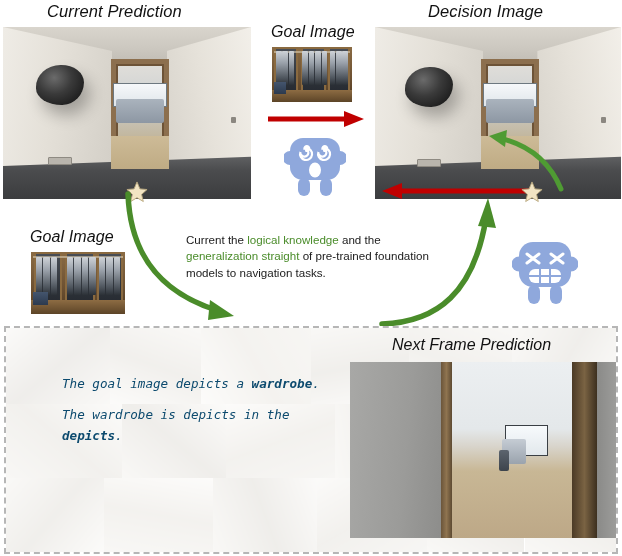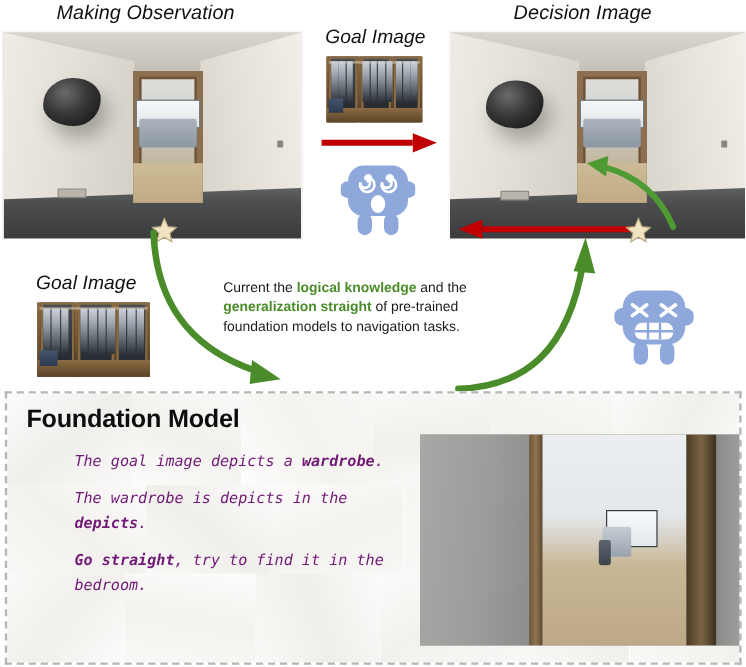--- a/index.html
+++ b/index.html
@@ -66,34 +66,34 @@
   .robot{position:absolute;}
 
   
   .arrow-svg{position:absolute;overflow:visible;pointer-events:none;}
 
   
   .transfer{
     position:absolute;font-size:11.6px;color:#1b1b1b;line-height:1.42;
     width:250px;
   }
-  .transfer b{color:#4a8c2a;font-weight:bold;}
+  .transfer b{color:#4a8c2a;font-weight:normal;}
 
   
   .fm-panel{
     position:absolute;border:2px dashed #b6b6b6;overflow:hidden;background:#fff;
   }
   .fm-bg{position:absolute;inset:0;opacity:.22;}
   .fm-bg i{position:absolute;display:block;}
   .fm-title{
     position:absolute;font-size:21px;font-weight:bold;color:#0d0d0d;letter-spacing:-.2px;
   }
   .fm-lines{
     position:absolute;font-family:"DejaVu Sans Mono", monospace;
-    font-style:italic;font-size:12.6px;color:#701a75;line-height:1.62;
+    font-style:italic;font-size:12.6px;color:#0c4a6e;line-height:1.62;
   }
   .fm-lines p{margin:0 0 11px 0;}
   .fm-lines b{font-weight:bold;}
 
   .nf-title{position:absolute;font-style:italic;font-size:16px;color:#111;white-space:nowrap;}
   .nf-img{position:absolute;overflow:hidden;background:#9a9a9a;}
   .nf-img .lwall{position:absolute;left:0;top:0;width:34%;height:100%;
     background:linear-gradient(95deg,#a8a8a6 0%,#9b9b99 60%,#8d8d8b 100%);}
   .nf-img .jambL{position:absolute;left:34%;top:0;width:4.2%;height:100%;
     background:linear-gradient(90deg,#6b553a,#8f7450,#5d4a32);}
@@ -106,21 +106,21 @@
   .nf-img .iwin{position:absolute;left:44%;right:20%;top:36%;height:16%;
     background:linear-gradient(180deg,#f7fafc,#e2e8ec);border:1px solid #3a3f44;}
   .nf-img .ibed{position:absolute;left:41%;width:20%;top:44%;height:14%;
     background:linear-gradient(180deg,#c5ccd4,#9aa3ad);border-radius:2px;}
   .nf-img .isofa{position:absolute;left:38.5%;width:9%;top:50%;height:12%;
     background:linear-gradient(180deg,#5c646e,#3d444c);border-radius:2px;}
 </style>
 </head>
 <body>
 
-<div class="panel-title" style="left:47px;top:2px;">Making Observation</div>
+<div class="panel-title" style="left:47px;top:2px;">Current Prediction</div>
 
 <div class="scene" style="left:2px;top:26px;width:248px;height:172px;border:1px solid #ffffff;">
   <div class="ceil"></div>
   <div class="wallL"></div>
   <div class="wallR"></div>
   <div class="floor"></div>
   <div class="door" style="left:108px;top:32px;width:58px;height:110px;">
     <div class="dwin"></div>
       <div class="dbed"></div>
       <div class="dfloor"></div>
@@ -291,28 +291,27 @@
     <i style="left:86%;top:34%;width:14%;height:33%;background:linear-gradient(10deg,#f2efe9,#c9c2b4,#e0dcd3);"></i>
 
     <i style="left:0%;top:67%;width:16%;height:33%;background:linear-gradient(130deg,#e9e5dd,#bfb8aa,#f1eee8);"></i>
     <i style="left:16%;top:67%;width:18%;height:33%;background:linear-gradient(190deg,#f4f1eb,#ccc5b7,#e3dfd6);"></i>
     <i style="left:34%;top:67%;width:17%;height:33%;background:linear-gradient(70deg,#e6e2d9,#b9b2a4,#efece6);"></i>
     <i style="left:51%;top:67%;width:18%;height:33%;background:linear-gradient(150deg,#f0ede7,#c7c0b2,#ddd9d0);"></i>
     <i style="left:69%;top:67%;width:16%;height:33%;background:linear-gradient(30deg,#e8e4db,#beb7a9,#f2efe9);"></i>
     <i style="left:85%;top:67%;width:15%;height:33%;background:linear-gradient(210deg,#f1eee8,#c4bdaf,#e5e1d8);"></i>
   </div>
 
-  <div class="fm-title" style="left:16px;top:10px;">Foundation Model</div>
 
   <div class="fm-lines" style="left:56px;top:46px;width:270px;">
     <p><span>The goal image depicts a </span><b>wardrobe</b><span>.</span></p>
     <p><span>The wardrobe is depicts in the </span><b>depicts</b><span>.</span></p>
-    <p><b>Go straight</b><span>, try to find it in the bedroom.</span></p>
-  </div>
-
+  </div>
+
+  <div class="nf-title" style="left:386px;top:8px;">Next Frame Prediction</div>
 
   <div class="nf-img" style="left:344px;top:34px;width:268px;height:176px;">
     <div class="lwall"></div>
     <div class="inner">
       <div class="iwin"></div>
         <div class="ibed"></div>
         <div class="isofa"></div>
     </div>
     <div class="jambL"></div>
     <div class="jambR"></div>

